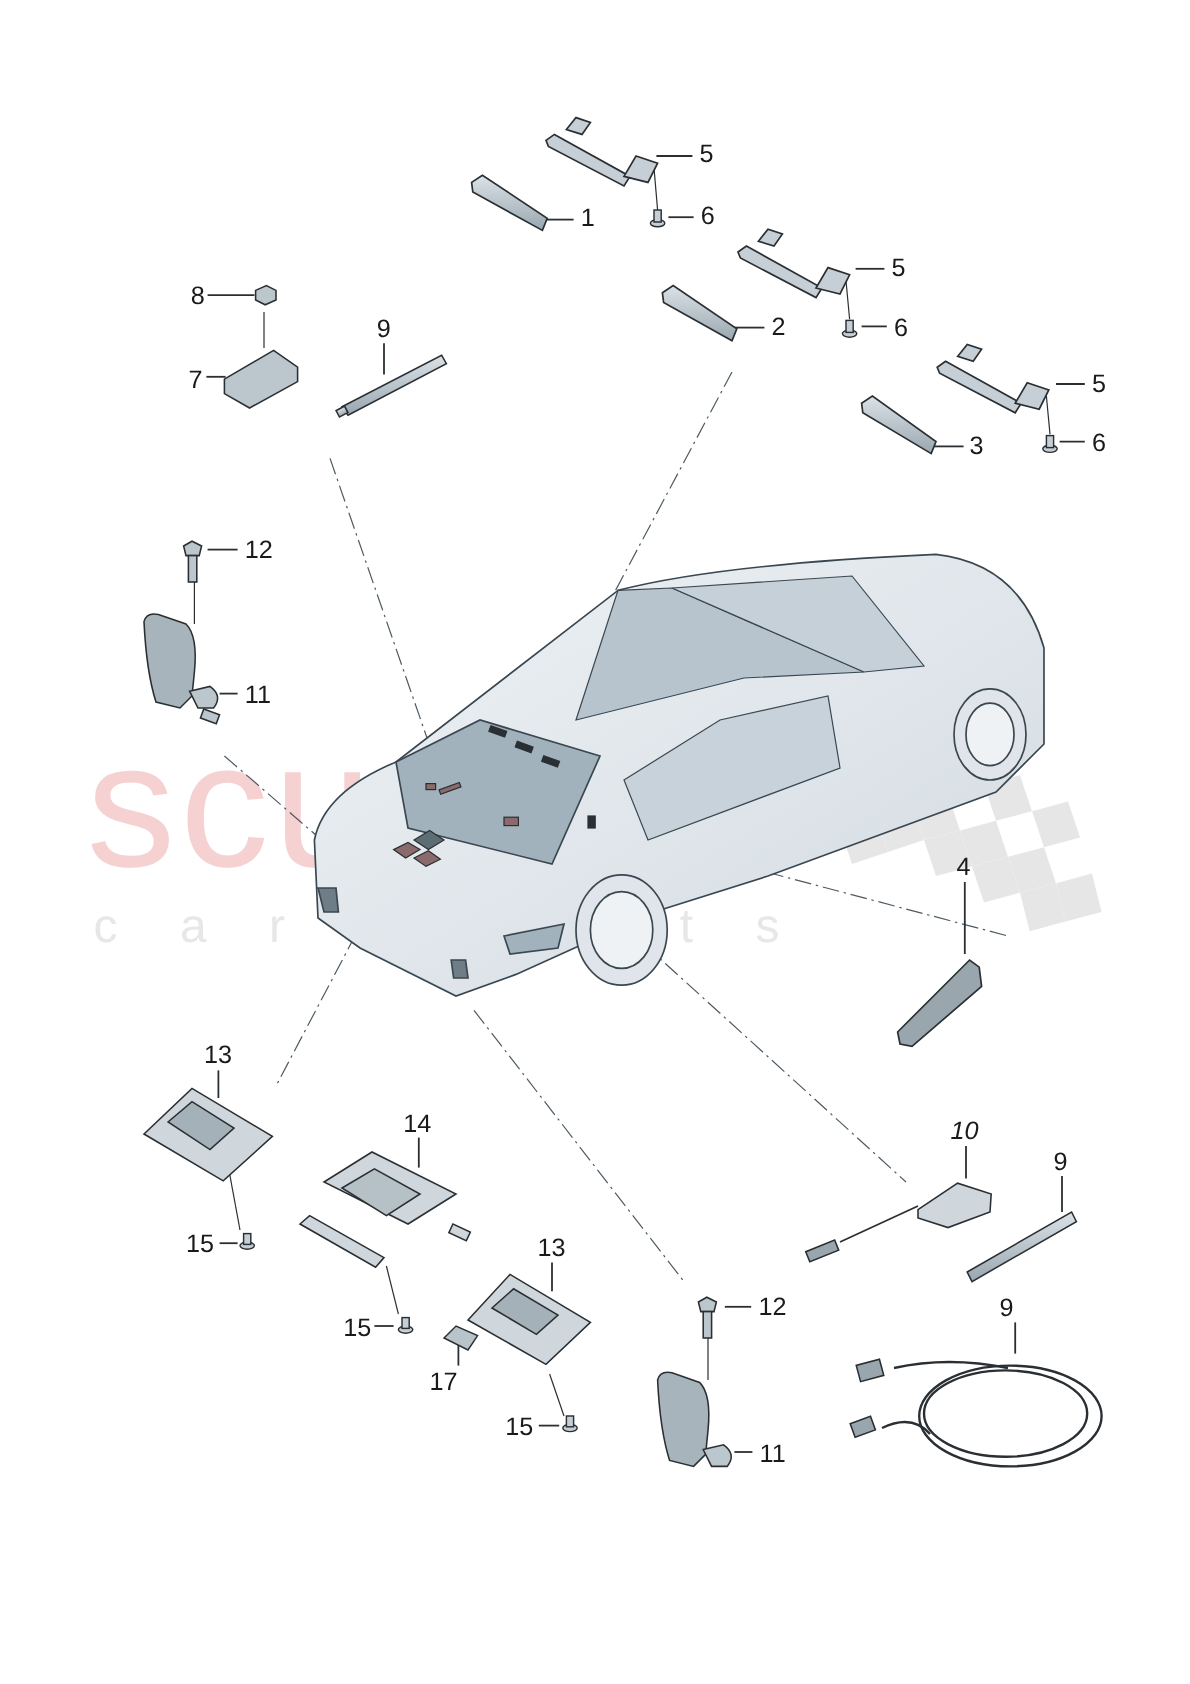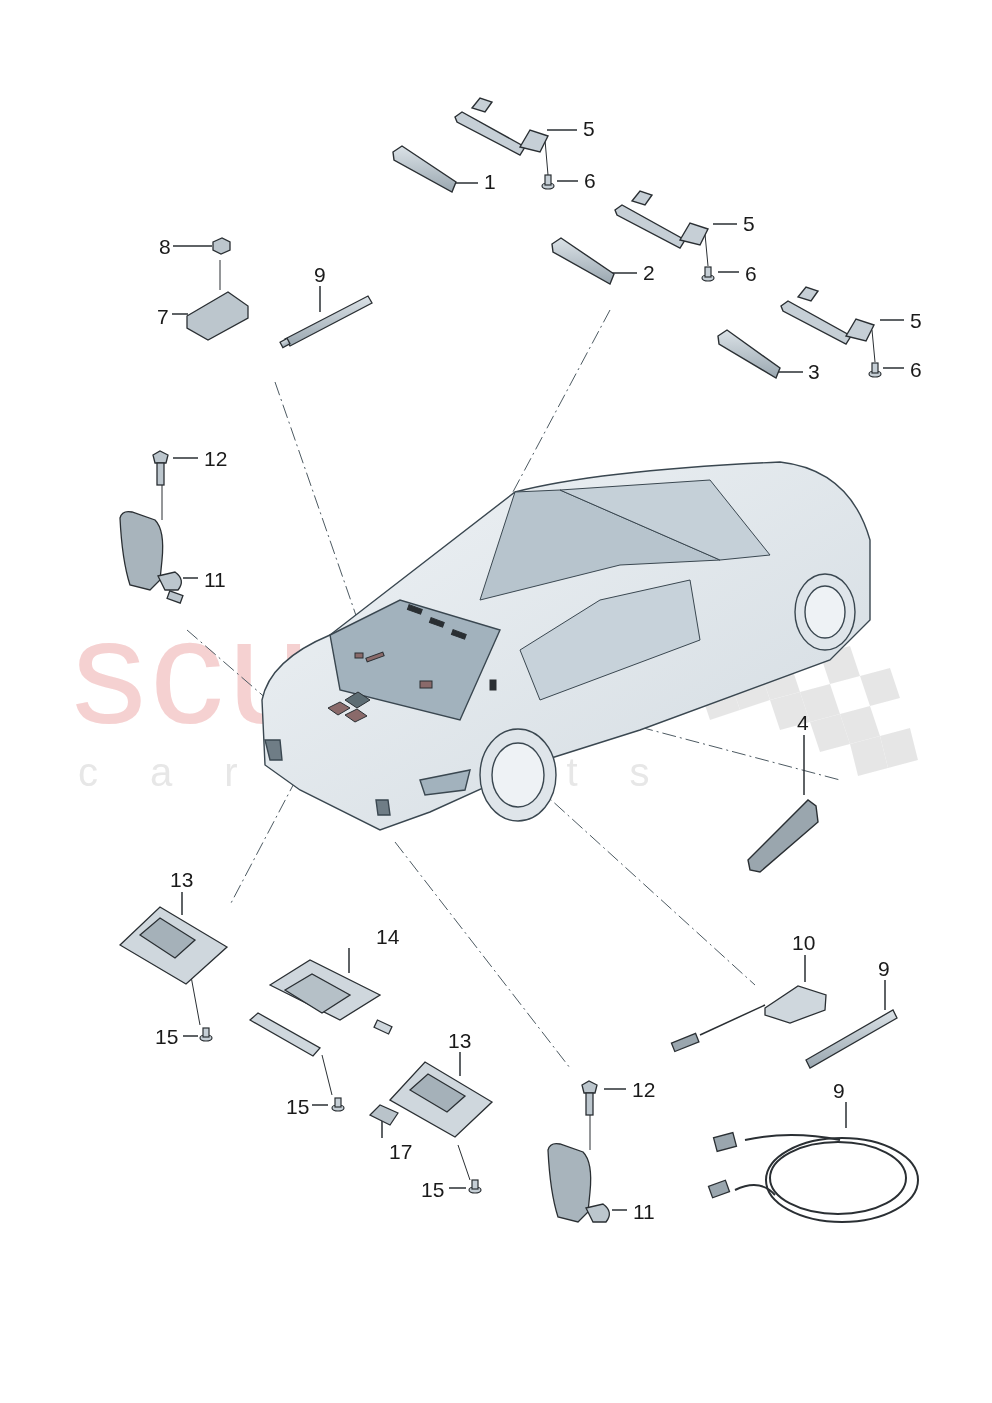--- a/index.html
+++ b/index.html
@@ -246,27 +246,27 @@
   <div class="callout" style="left:583px;top:118px;">5</div>
   <div class="callout" style="left:743px;top:213px;">5</div>
   <div class="callout" style="left:910px;top:310px;">5</div>
   <div class="callout" style="left:584px;top:170px;">6</div>
   <div class="callout" style="left:745px;top:263px;">6</div>
   <div class="callout" style="left:910px;top:359px;">6</div>
   <div class="callout" style="left:157px;top:306px;">7</div>
   <div class="callout" style="left:159px;top:236px;">8</div>
   <div class="callout" style="left:314px;top:264px;">9</div>
   <div class="callout" style="left:878px;top:958px;">9</div>
-  <div class="callout" style="left:792px;top:932px;">10</div>
+  <div class="callout" style="left:792px;top:932px;font-style:italic;">10</div>
   <div class="callout" style="left:204px;top:569px;">11</div>
   <div class="callout" style="left:633px;top:1201px;">11</div>
   <div class="callout" style="left:204px;top:448px;">12</div>
   <div class="callout" style="left:632px;top:1079px;">12</div>
   <div class="callout" style="left:170px;top:869px;">13</div>
   <div class="callout" style="left:448px;top:1030px;">13</div>
-  <div class="callout" style="left:336px;top:926px;margin-left:40px;">14</div>
+  <div class="callout" style="left:336px;top:926px;">14</div>
   <div class="callout" style="left:155px;top:1026px;">15</div>
   <div class="callout" style="left:286px;top:1096px;">15</div>
   <div class="callout" style="left:421px;top:1179px;">15</div>
   <div class="callout" style="left:833px;top:1080px;">9</div>
-  <div class="callout" style="left:389px;top:1141px;">17</div>
+  <div class="callout" style="left:358px;top:1141px;">17</div>
 
 </div>
 
 </body></html>

